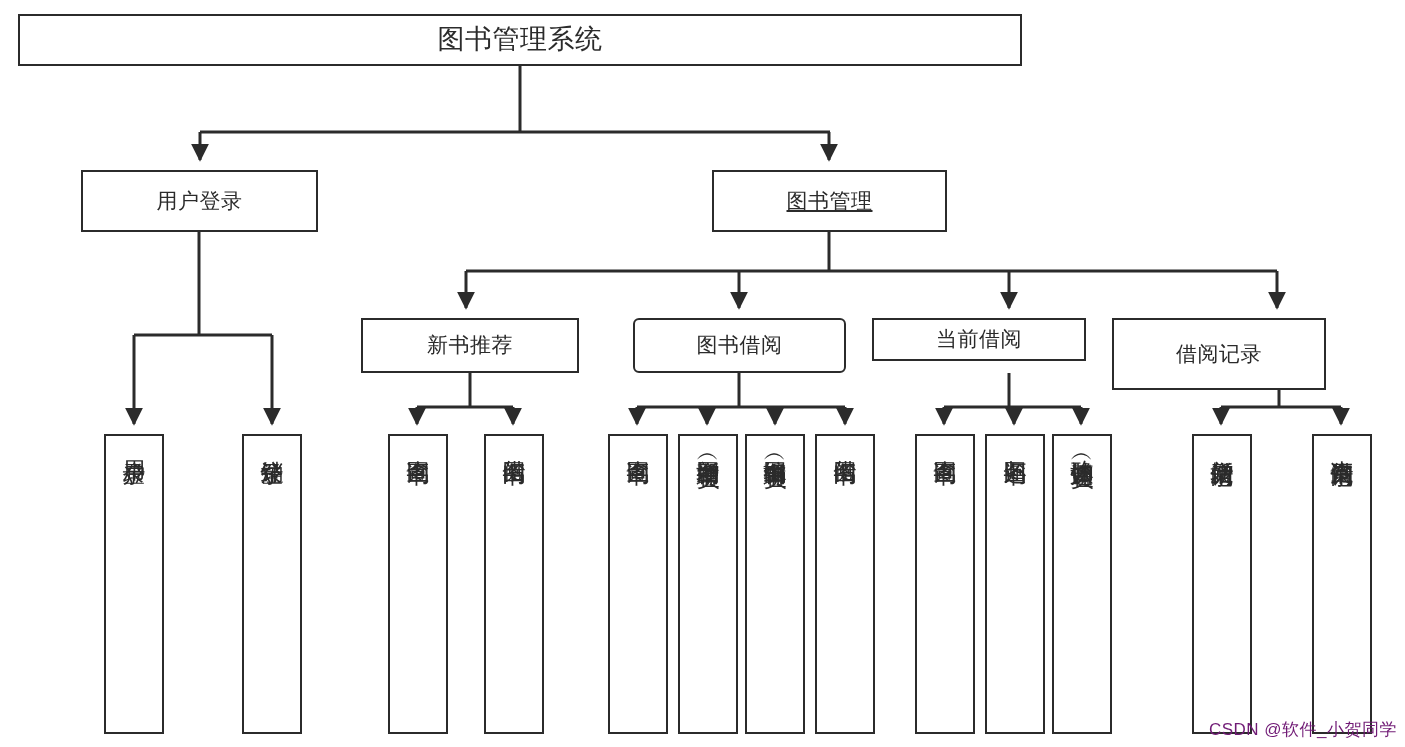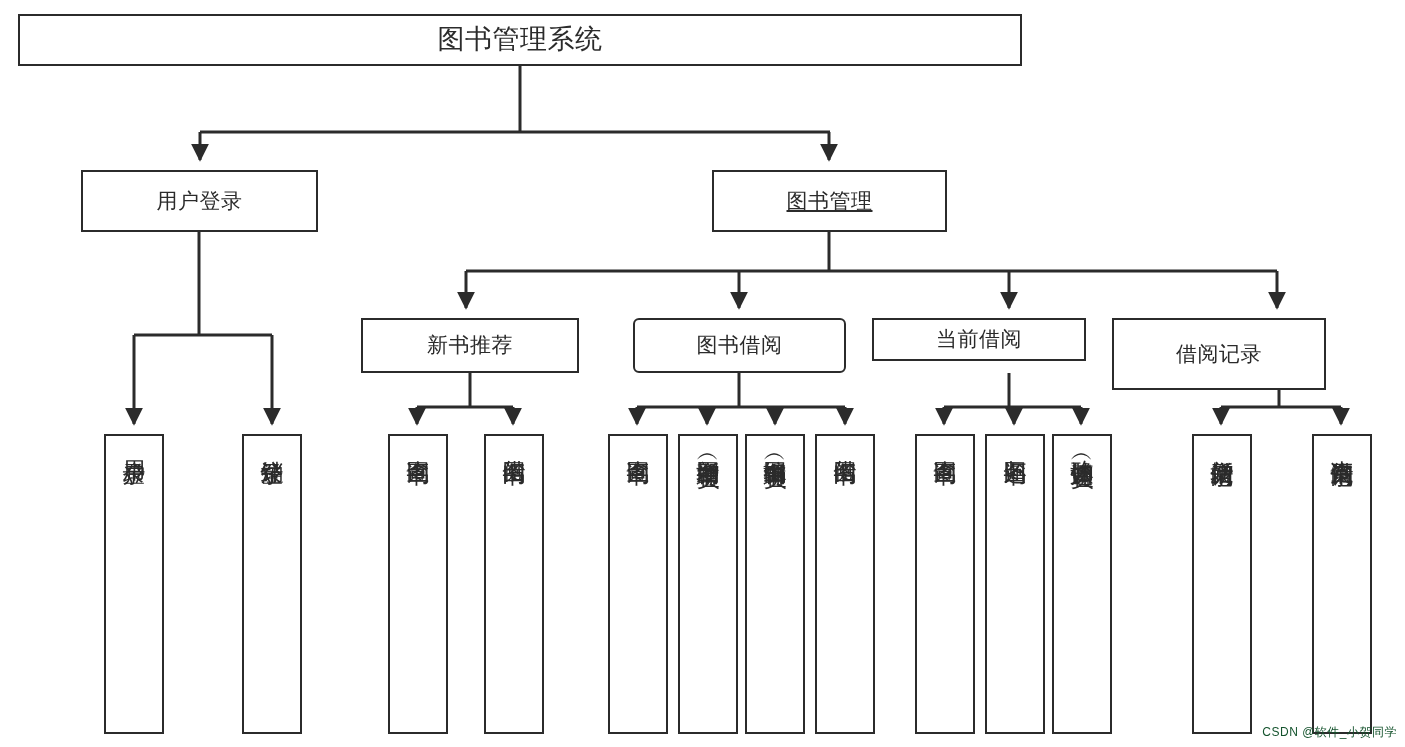--- a/index.html
+++ b/index.html
@@ -59,22 +59,22 @@
     white-space: normal;
     max-height: 292px;
   }
   .node.root .node-label {
     font-size: 27px;
   }
   #watermark {
     position: absolute;
     right: 8px;
     bottom: 6px;
-    font-size: 12px;
-    color: #14532d;
+    font-size: 17px;
+    color: #701a75;
     letter-spacing: 0.5px;
     user-select: none;
   }
 </style>
 </head>
 <body>
 
 <div id="diagram-root">
 
   <svg id="edge-layer" viewBox="0 0 1405 747" width="1405" height="747" xmlns="http://www.w3.org/2000/svg">

